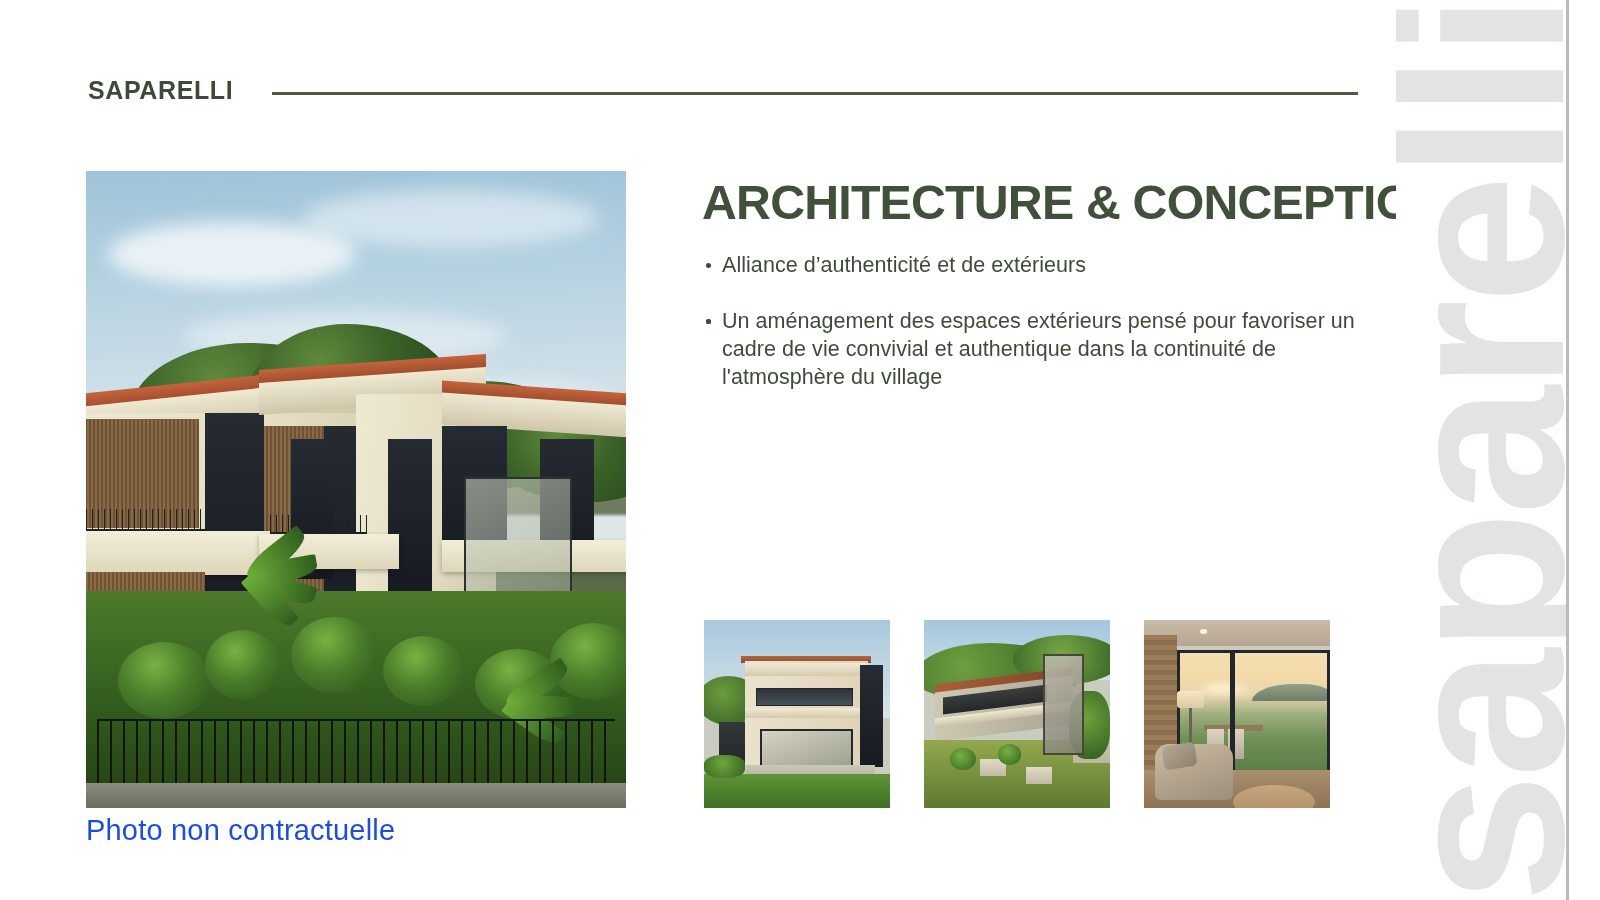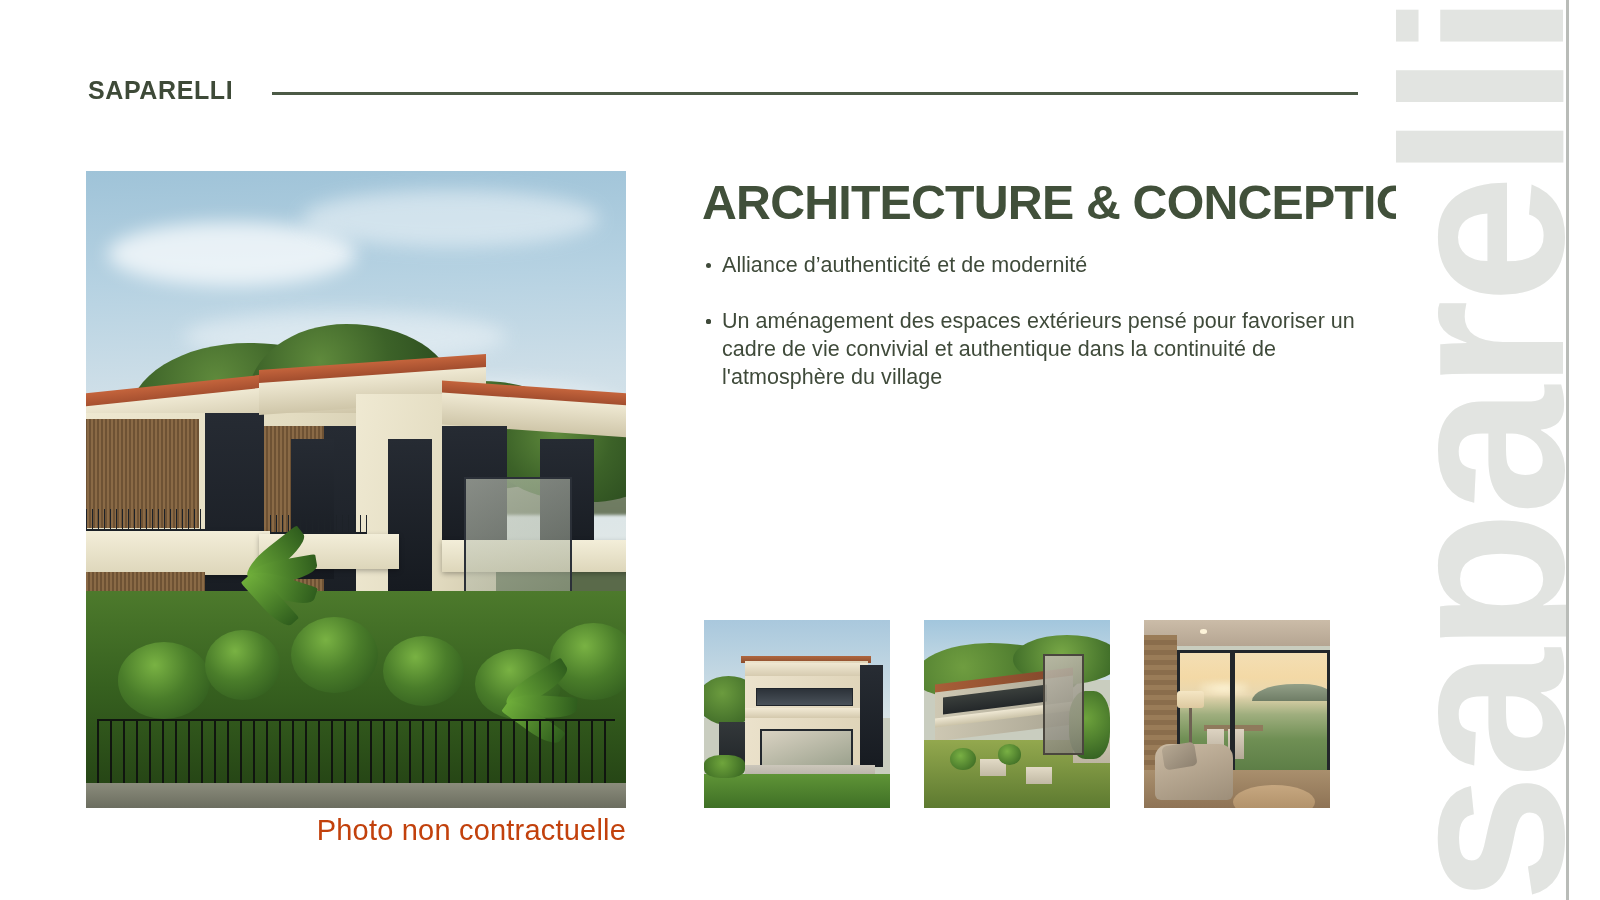--- a/index.html
+++ b/index.html
@@ -180,23 +180,23 @@
     position:absolute;
     background:#1a1d17;
     border-radius:44% 44% 22% 22%;
     opacity:.82;
   }
 
   .hero-caption {
     position:absolute;
     left:86px; top:814px;
     width:540px;
-    text-align:right;
+    text-align:left;
     font-size:29px;
-    color:#c2410c;
+    color:#1d4ed8;
     font-weight:400;
     letter-spacing:.2px;
   }
 
   
   .title {
     position:absolute;
     left:702px; top:176px;
     font-size:49px;
     font-weight:700;
@@ -433,21 +433,21 @@
     </div>
   </div>
 
   <div class="hero-caption">Photo non contractuelle</div>
 
   <div class="title">ARCHITECTURE &amp; CONCEPTION</div>
 
   <div class="bullets">
     <div class="bullet">
       <span class="dot"></span>
-      <span>Alliance d’authenticité et de modernité</span>
+      <span>Alliance d’authenticité et de extérieurs</span>
     </div>
     <div class="bullet">
       <span class="dot"></span>
     </div>
     <div class="bullet">
       <span class="dot"></span>
       <span>Un aménagement des espaces extérieurs pensé pour favoriser un cadre de vie convivial et authentique dans la continuité de l'atmosphère du village</span>
     </div>
   </div>
 

